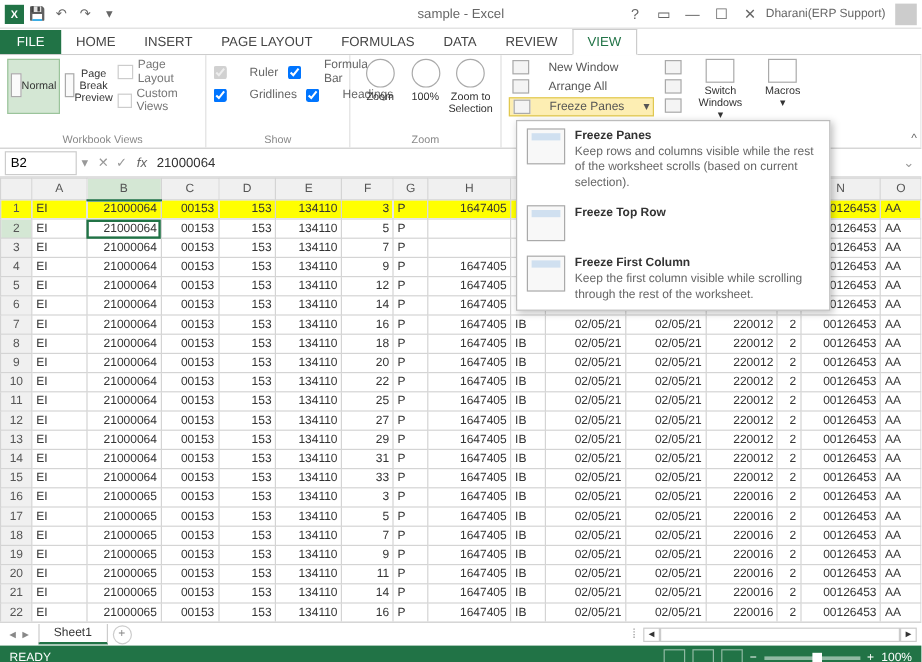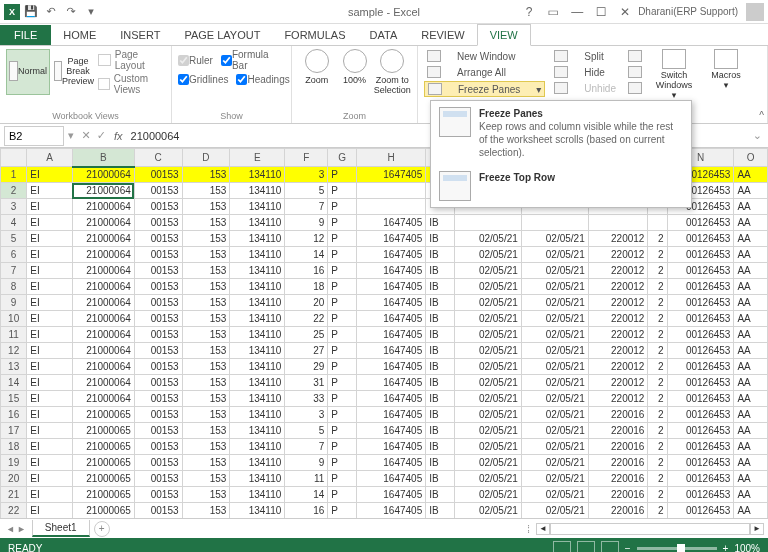--- a/index.html
+++ b/index.html
@@ -22,21 +22,21 @@
 .ribbon .group-label{font-size:9px;color:#888;text-align:center;margin-top:auto;}
 .ribbon .workbook-views{width:172px;}
 .wv-row{display:flex;gap:2px;}
 .wv-big{display:flex;flex-direction:row;align-items:center;width:44px;padding:2px;font-size:9px;text-align:center;line-height:1.1;}
 .wv-big.selected{background:#d4e7d4;border:1px solid #9bc49b;}
 .wv-big .ico{width:28px;height:20px;border:1px solid #aaa;background:#fafafa;margin-bottom:2px;}
 .wv-small{display:flex;flex-direction:column;gap:2px;font-size:10px;color:#777;}
 .wv-small div{display:flex;align-items:center;gap:4px;}
 .wv-small .ico{width:14px;height:12px;border:1px solid #ccc;}
 .ribbon .show{width:120px;}
-.show .chk{display:flex;align-items:center;gap:0;font-size:10px;color:#666;}
+.show .chk{display:flex;align-items:center;gap:19px;font-size:10px;color:#666;}
 .show .col{display:flex;flex-direction:column;gap:3px;}
 .show .row{display:flex;gap:8px;}
 .ribbon input[type=checkbox]{width:11px;height:11px;}
 .ribbon .zoom-group{width:126px;display:flex;}
 .zoom-big{display:flex;flex-direction:column;align-items:center;width:40px;font-size:9px;text-align:center;}
 .zoom-big .ico{width:24px;height:24px;border:1px solid #aaa;border-radius:50%;margin-bottom:2px;position:relative;}
 .ribbon .window-group{flex:1;}
 .wg-col{display:flex;flex-direction:column;gap:2px;font-size:10px;color:#555;}
 .wg-item{display:flex;align-items:center;gap:16px;padding:1px 3px;}
 .wg-item.active{background:#fdeeb3;border:1px solid #e0c850;}
@@ -191,34 +191,20 @@
         <div class="wg-item">
             <span class="ico"></span>
             <span>Arrange All</span>
           </div>
         <div class="wg-item active">
             <span class="ico"></span>
             <span>Freeze Panes</span>
             <span> ▾</span>
           </div>
       </div>
-      <div class="wg-col">
-        <div class="wg-item">
-            <span class="ico"></span>
-            <span>Split</span>
-          </div>
-        <div class="wg-item">
-            <span class="ico"></span>
-            <span>Hide</span>
-          </div>
-        <div class="wg-item" style="color:#bbb">
-            <span class="ico"></span>
-            <span>Unhide</span>
-          </div>
-      </div>
       <div class="wg-col" style="color:#bbb">
         <div class="wg-item">
             <span class="ico"></span>
           </div>
         <div class="wg-item">
             <span class="ico"></span>
           </div>
         <div class="wg-item">
             <span class="ico"></span>
           </div>
@@ -664,27 +650,34 @@
         </tr>
       </tbody>
     </table>
 </div>
 
 <div class="dropdown" id="dropdown">
     <div class="ditem">
       <div class="dico"></div>
       <div class="dtxt">
         <div class="dtitle">Freeze Panes</div>
-        <div class="ddesc">Keep rows and column visible while the rest of the worksheet scrolls (based on current selection).</div>
+        <div class="ddesc">Keep rows and columns visible while the rest of the worksheet scrolls (based on current selection).</div>
       </div>
     </div>
     <div class="ditem">
       <div class="dico"></div>
       <div class="dtxt">
         <div class="dtitle">Freeze Top Row</div>
+      </div>
+    </div>
+    <div class="ditem">
+      <div class="dico"></div>
+      <div class="dtxt">
+        <div class="dtitle">Freeze First Column</div>
+        <div class="ddesc">Keep the first column visible while scrolling through the rest of the worksheet.</div>
       </div>
     </div>
   </div>
 
 <div class="sheet-tabs">
   <div class="nav">
     <span>◄</span>
     <span>►</span>
   </div>
   <div class="stab">Sheet1</div>

